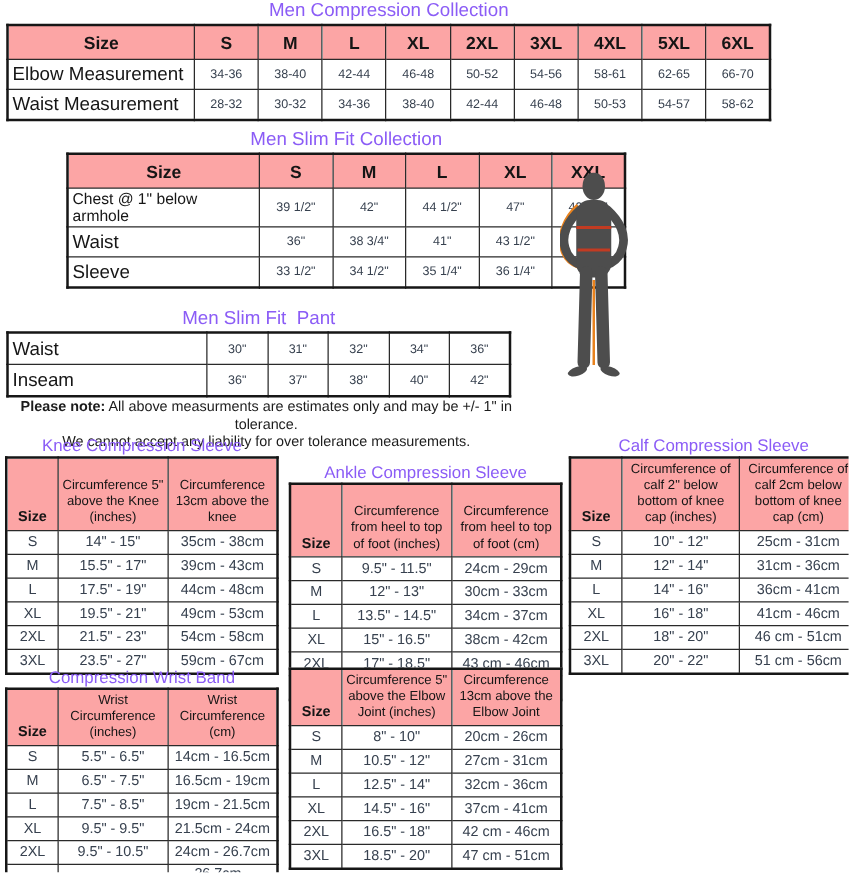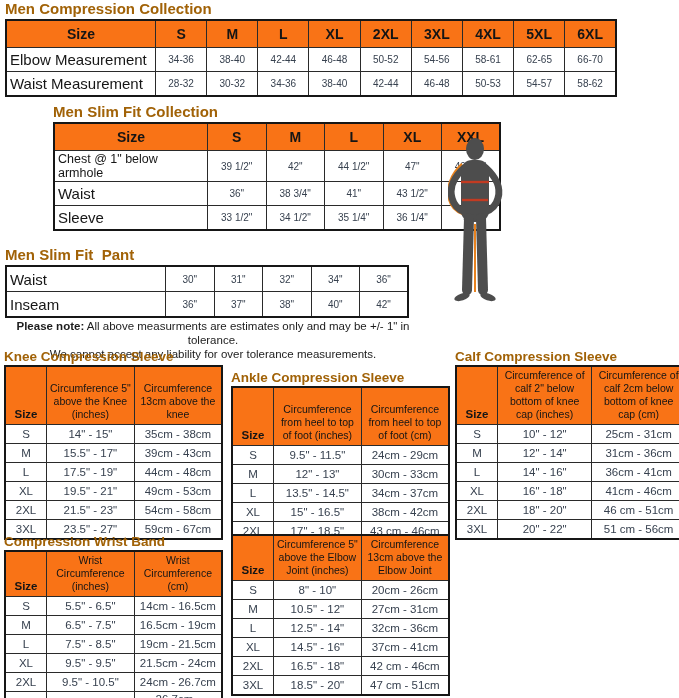--- a/index.html
+++ b/index.html
@@ -2,33 +2,33 @@
 <html><head>
 <meta charset="utf-8">
 <style>
   html,body{margin:0;padding:0;background:#fff;}
   .sheet{
     position:relative;width:679px;height:698px;background:#fff;
     font-family:"Liberation Sans",sans-serif;color:#111;overflow:hidden;
   }
   .tblwrap{position:absolute;}
   .tbl-title{
-    font-weight:700;color:#a16207;white-space:pre;
+    text-align:center;font-weight:400;color:#8b5cf6;white-space:pre;
     font-size:15px;line-height:17px;margin-bottom:2px;
   }
   .small .tbl-title{font-size:13.5px;line-height:15px;margin-bottom:1px;}
   table.grid{
     width:100%;border-collapse:collapse;table-layout:fixed;background:#fff;
     border:2px solid #161616;
   }
   table.grid th,table.grid td{
     border:1px solid #2a2a2a;overflow:hidden;
   }
   thead th{
-    background:#f97316;color:#151515;font-weight:700;text-align:center;
+    background:#fca5a5;color:#151515;font-weight:700;text-align:center;
   }
   
   .big thead th{font-size:14px;height:24px;}
   .big td{font-size:10px;color:#37414f;text-align:center;height:21px;}
   .big tbody th.rowlabel{
     font-weight:400;text-align:left;padding:1px 3px;font-size:15px;color:#161616;
   }
   .w-comp thead th:first-child{width:146px;}
   .w-slim thead th:first-child{width:150px;}
   .w-slim tbody tr:first-child th.rowlabel{font-size:12.5px;}

